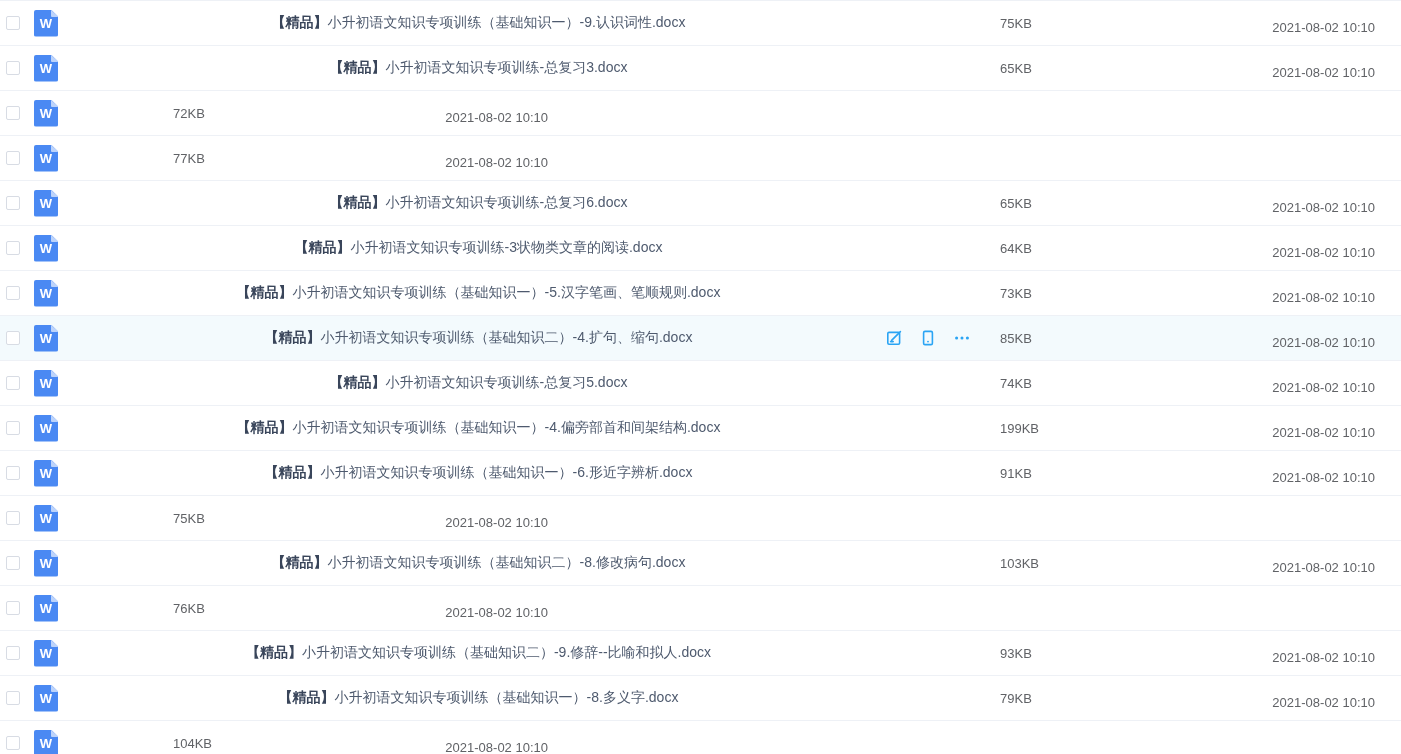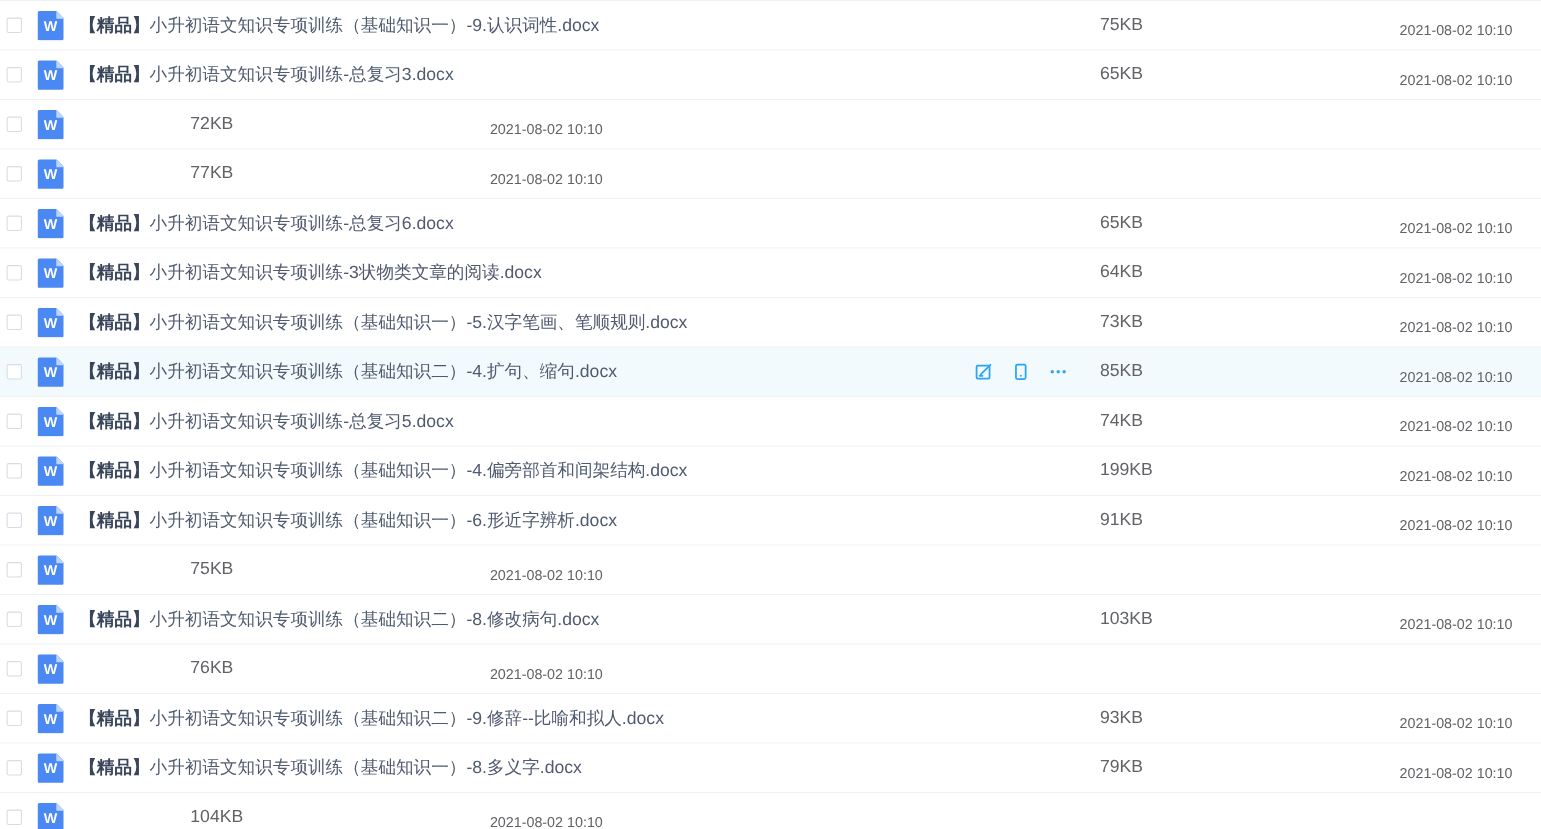--- a/index.html
+++ b/index.html
@@ -13,30 +13,30 @@
     border:1px solid #d8dce4; border-radius:2px; background:#fff; cursor:pointer; }
   .doc-icon { position:relative; width:24px; height:27px; margin-left:14px; flex:0 0 24px;
     background:#4a89f3; border-radius:2px; color:#ffffff; font-weight:bold; font-size:13px;
     display:flex; align-items:center; justify-content:center;
     clip-path:polygon(0 0, calc(100% - 7px) 0, 100% 7px, 100% 100%, 0 100%); }
   .doc-icon::after { content:""; position:absolute; top:0; right:0; width:0; height:0;
     border-left:7px solid transparent; border-top:7px solid #bdd4fb;
     transform:rotate(90deg); }
   .doc-icon .fold { position:absolute; top:0; right:0; width:7px; height:7px;
     background:#bdd4fb; clip-path:polygon(0 0, 100% 100%, 0 100%); }
-  .name { flex:1 1 auto; margin-left:14px; font-size:16px; color:#4e5a6e;
-    white-space:nowrap; overflow:hidden; text-overflow:ellipsis; cursor:pointer; }
+  .name { flex:1 1 auto; margin-left:14px; font-size:14px; color:#4e5a6e;
+    white-space:nowrap; overflow:hidden; text-overflow:ellipsis; cursor:pointer;text-align:center; }
   .name b { font-weight:700; color:#39455a; }
   .actions { width:115px; flex:0 0 115px; display:flex; align-items:center; gap:16px;
     visibility:hidden; }
   .file-row.hovered .actions { visibility:visible; }
   .actions .act { width:18px; height:18px; display:inline-flex; align-items:center;
     justify-content:center; cursor:pointer; }
   .actions svg { display:block; }
-  .size { width:120px; flex:0 0 120px; font-size:16px; color:#606266; }
+  .size { width:120px; flex:0 0 120px; font-size:13px; color:#606266; }
   .date { width:255px; flex:0 0 255px; font-size:13px; color:#606266; text-align:right;margin-top:8px; }
 </style>
 </head>
 <body>
 
 <div class="file-list" id="file-list">
     <div class="file-row">
     <span class="cb"></span>
     <span class="doc-icon"><span class="fold"></span>W</span>
     <span class="name"><b>【精品】</b><span>小升初语文知识专项训练（基础知识一）-9.认识词性.docx</span></span>

